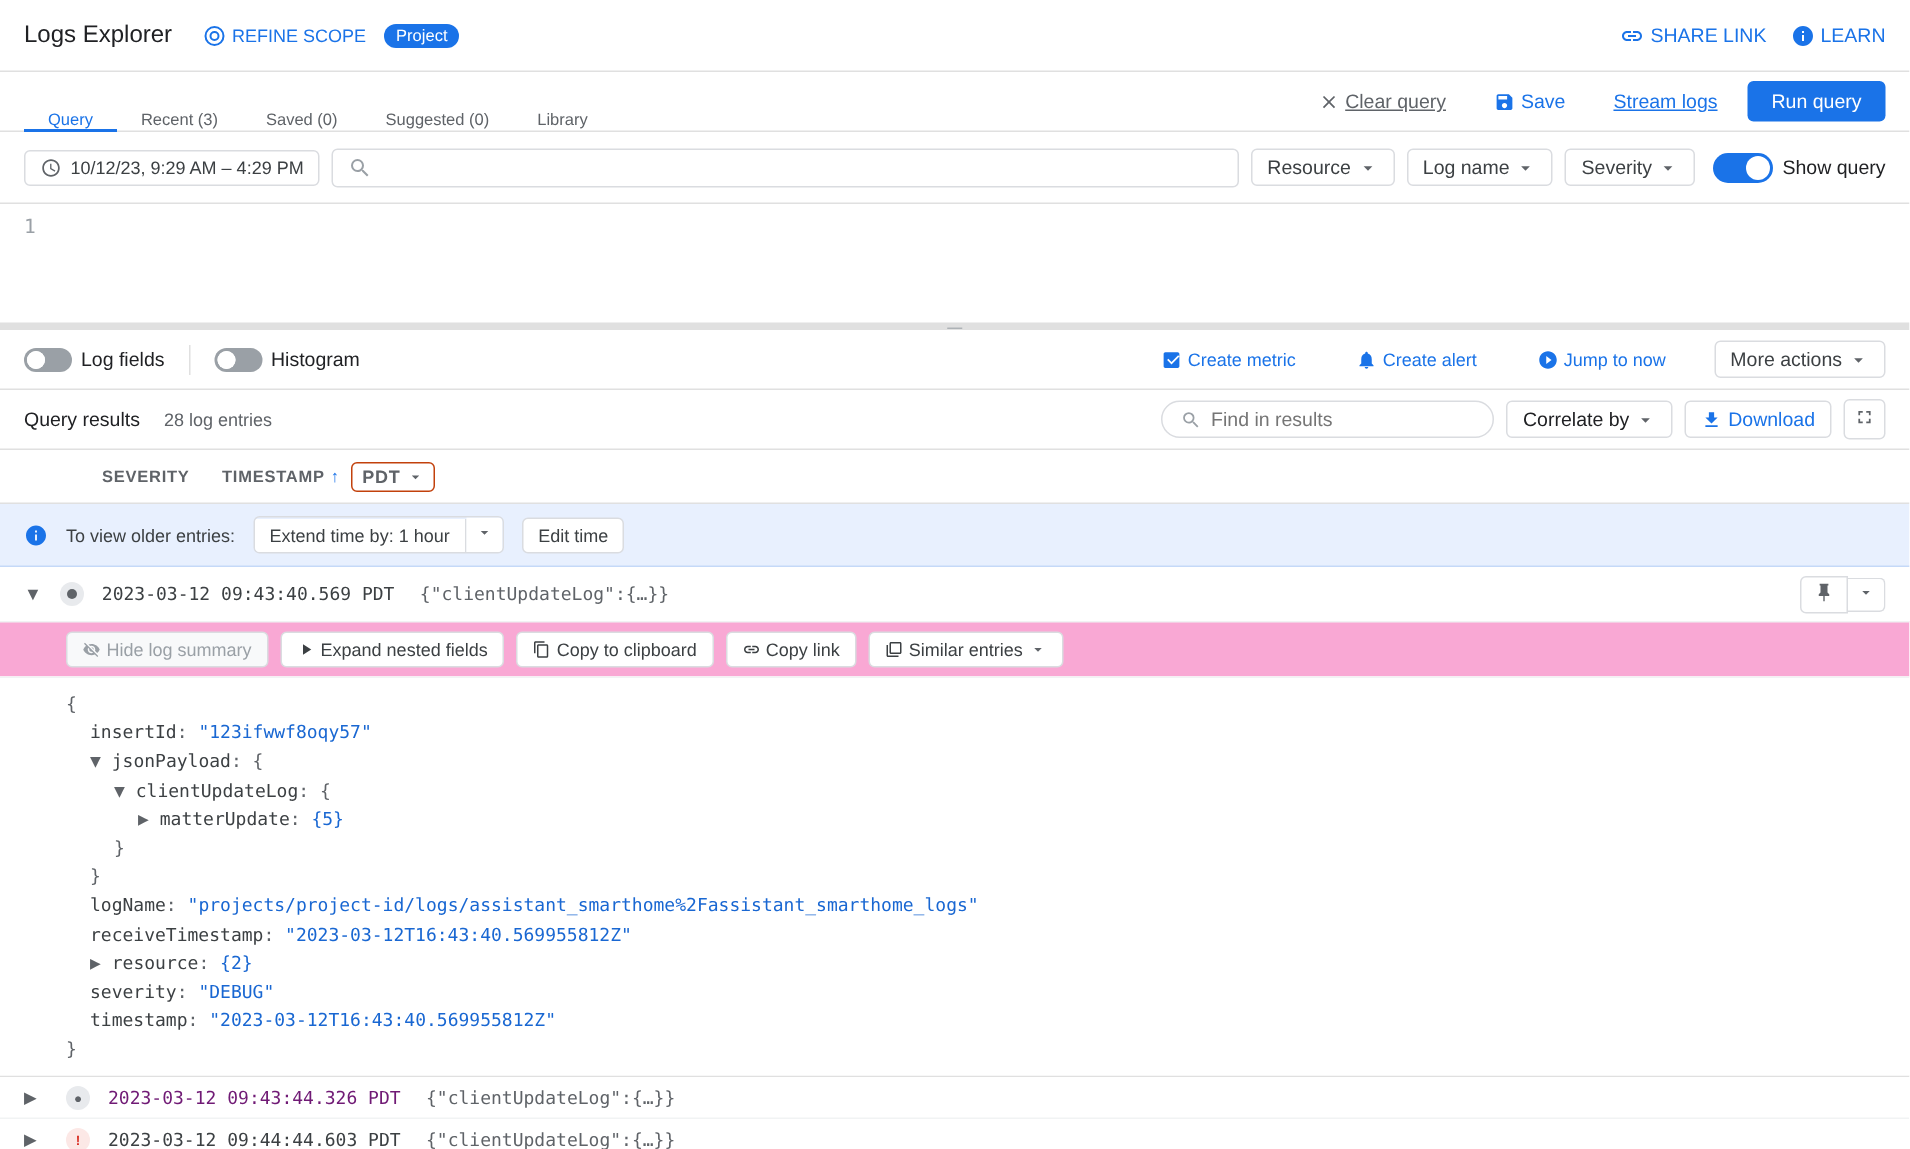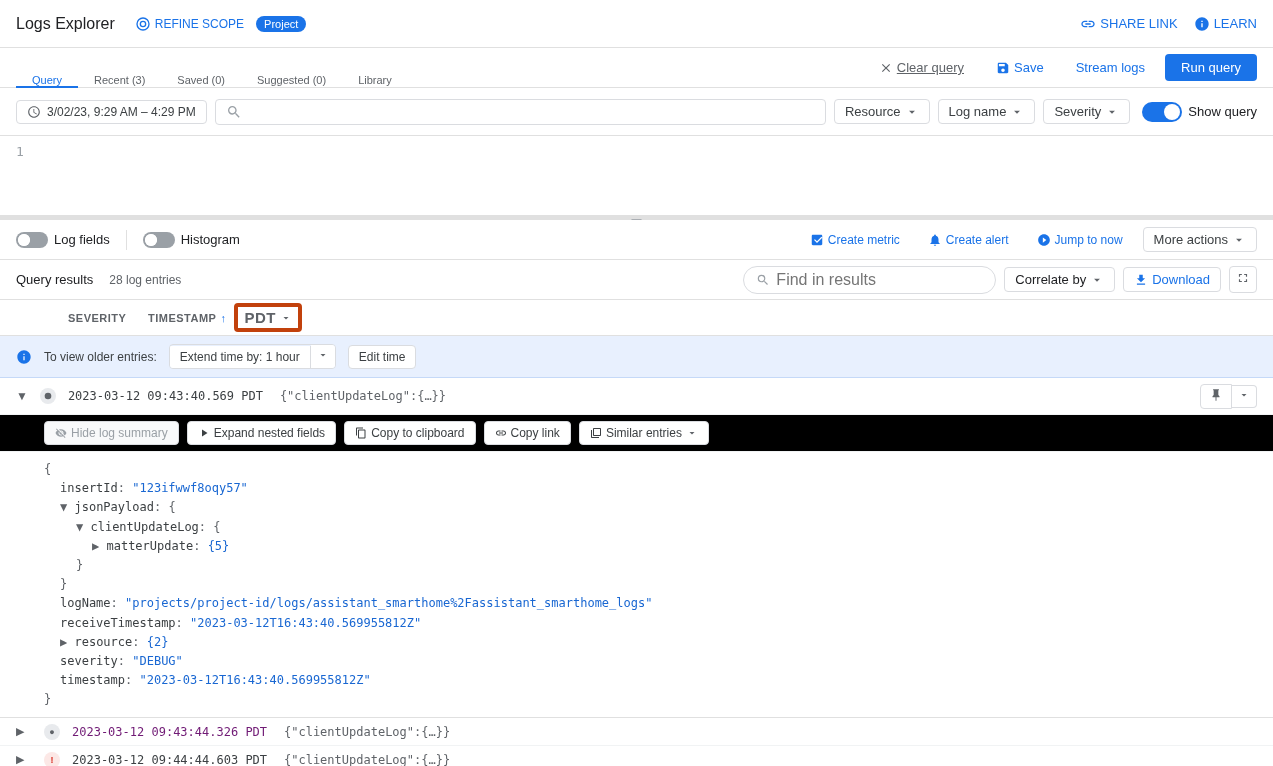--- a/index.html
+++ b/index.html
@@ -24,21 +24,21 @@
     }
     .nav-tab {
       padding: 0 16px; height: 40px; display: flex; align-items: flex-end;
       cursor: pointer; font-size: 11px; color: #5f6368; border-bottom: 2px solid transparent;
       font-weight: 500;
     }
     .nav-tab.active { color: #1a73e8; border-bottom: 2px solid #1a73e8; }
     .nav-actions { margin-left: auto; display: flex; align-items: center; gap: 8px; }
     .btn-clear { display: flex; align-items: center; gap: 4px; color: #5f6368; font-size: 13px; cursor: pointer; padding: 6px 12px; text-decoration: underline; }
     .btn-save { display: flex; align-items: center; gap: 4px; color: #1a73e8; font-size: 13px; cursor: pointer; padding: 6px 12px; }
-    .btn-stream { color: #1a73e8; font-size: 13px; cursor: pointer; padding: 6px 12px; }
+    .btn-stream { color: #1a73e8; font-size: 13px; cursor: pointer; padding: 6px 12px; text-decoration: underline; }
     .btn-run { background: #1a73e8; color: #fff; font-size: 13px; padding: 6px 16px; border-radius: 4px; cursor: pointer; font-weight: 500; border: none; }
 
     
     .search-bar {
       display: flex; align-items: center; padding: 8px 16px; gap: 8px;
       border-bottom: 1px solid #e0e0e0; height: 48px;
     }
     .date-range {
       display: flex; align-items: center; gap: 6px; border: 1px solid #dadce0;
       border-radius: 4px; padding: 4px 10px; cursor: pointer; font-size: 12px; color: #3c4043; white-space: nowrap;
@@ -67,46 +67,46 @@
 
     
     .controls-bar {
       display: flex; align-items: center; padding: 0 16px; height: 40px;
       border-bottom: 1px solid #e0e0e0; gap: 16px;
     }
     .toggle-label { display: flex; align-items: center; gap: 6px; cursor: pointer; }
     .toggle-sm { width: 32px; height: 16px; background: #9aa0a6; border-radius: 8px; position: relative; }
     .toggle-sm.off::after { content: ''; width: 12px; height: 12px; background: #fff; border-radius: 50%; position: absolute; left: 2px; top: 2px; }
     .divider-v { width: 1px; height: 20px; background: #e0e0e0; }
-    .controls-right { margin-left: auto; display: flex; align-items: center; gap: 12px; }
+    .controls-right { margin-left: auto; display: flex; align-items: center; gap: 24px; }
     .btn-action { display: flex; align-items: center; gap: 4px; color: #1a73e8; font-size: 12px; cursor: pointer; padding: 4px 8px; }
     .btn-more { display: flex; align-items: center; gap: 4px; border: 1px solid #dadce0; border-radius: 4px; padding: 4px 10px; font-size: 13px; cursor: pointer; color: #3c4043; }
 
     
     .results-bar {
       display: flex; align-items: center; padding: 0 16px; height: 40px;
       border-bottom: 1px solid #e0e0e0; gap: 16px;
     }
     .results-title { font-weight: 500; font-size: 13px; }
     .results-count { color: #5f6368; font-size: 12px; }
     .results-right { margin-left: auto; display: flex; align-items: center; gap: 8px; }
     .search-results-input { display: flex; align-items: center; gap: 6px; border: 1px solid #dadce0; border-radius: 20px; padding: 4px 12px; min-width: 200px; }
-    .search-results-input input { border: none; outline: none; font-size: 16px; background: transparent; }
+    .search-results-input input { border: none; outline: none; font-size: 13px; background: transparent; }
     .correlate-btn { display: flex; align-items: center; gap: 4px; border: 1px solid #dadce0; border-radius: 4px; padding: 4px 10px; font-size: 13px; cursor: pointer; }
     .download-btn { display: flex; align-items: center; gap: 4px; border: 1px solid #dadce0; border-radius: 4px; padding: 4px 10px; font-size: 13px; cursor: pointer; color: #1a73e8; }
     .expand-btn { border: 1px solid #dadce0; border-radius: 4px; padding: 4px 6px; cursor: pointer; }
 
     
     .table-header {
       display: flex; align-items: center; padding: 0 16px; height: 36px;
       border-bottom: 1px solid #e0e0e0; background: #fff; gap: 0;
     }
     .th-severity { width: 80px; font-size: 11px; font-weight: 600; color: #5f6368; text-transform: uppercase; letter-spacing: 0.5px; }
     .th-timestamp { flex: 0 0 220px; font-size: 11px; font-weight: 600; color: #5f6368; text-transform: uppercase; letter-spacing: 0.5px; display: flex; align-items: center; gap: 4px; }
-    .th-pdt { display: flex; align-items: center; gap: 4px; border: 4px solid #c2410c; border-radius: 4px; padding: 2px 6px; font-size: 15px; cursor: pointer; margin-left: 4px; text-align: right; }
+    .th-pdt { display: flex; align-items: center; gap: 4px; border: 1px solid #c2410c; border-radius: 4px; padding: 2px 6px; font-size: 12px; cursor: pointer; margin-left: 4px; text-align: right; }
     .th-summary { flex: 1; font-size: 11px; font-weight: 600; color: #5f6368; text-transform: uppercase; letter-spacing: 0.5px; display: flex; align-items: center; gap: 8px; }
     .edit-btn { display: flex; align-items: center; gap: 4px; color: #1a73e8; font-size: 11px; cursor: pointer; }
 
     
     .extend-banner {
       display: flex; align-items: center; padding: 8px 16px; gap: 12px;
       background: #e8f0fe; border-bottom: 1px solid #c5d9f8;
     }
     .banner-text { font-size: 12px; color: #3c4043; }
     .extend-btn { display: flex; align-items: center; gap: 0; border: 1px solid #dadce0; border-radius: 4px; overflow: hidden; cursor: pointer; }
@@ -132,21 +132,21 @@
     .pin-btn { border: 1px solid #dadce0; border-radius: 4px 0 0 4px; padding: 3px 8px; cursor: pointer; background: #fff; }
     .pin-dropdown { border: 1px solid #dadce0; border-left: none; border-radius: 0 4px 4px 0; padding: 3px 6px; cursor: pointer; background: #fff; }
 
     
     .log-content {
       padding: 8px 16px 8px 44px; font-family: monospace; font-size: 12px;
       line-height: 1.6; background: #fff; border-top: 1px solid #f1f3f4;
     }
     .log-actions-bar {
       display: flex; align-items: center; padding: 6px 16px 6px 44px; gap: 8px;
-      border-top: 1px solid #f1f3f4; background: #000000;
+      border-top: 1px solid #f1f3f4; background: #f9a8d4;
     }
     .log-action-btn {
       display: flex; align-items: center; gap: 4px; padding: 4px 10px;
       border: 1px solid #dadce0; border-radius: 4px; font-size: 12px; cursor: pointer;
       color: #3c4043; background: #fff;
     }
     .log-action-btn.disabled { color: #9aa0a6; background: #f8f9fa; }
 
     .key { color: #3c4043; }
     .val-string { color: #1967d2; }
@@ -228,21 +228,21 @@
       <span>Run query</span>
     </button>
   </div>
 </div>
 
 <div class="search-bar">
   <div class="date-range">
     <svg width="14" height="14" viewBox="0 0 24 24" fill="#5f6368">
         <path d="M11.99 2C6.47 2 2 6.48 2 12s4.47 10 9.99 10C17.52 22 22 17.52 22 12S17.52 2 11.99 2zM12 20c-4.42 0-8-3.58-8-8s3.58-8 8-8 8 3.58 8 8-3.58 8-8 8zm.5-13H11v6l5.25 3.15.75-1.23-4.5-2.67V7z"></path>
       </svg>
-    <span>3/02/23, 9:29 AM – 4:29 PM</span>
+    <span>10/12/23, 9:29 AM – 4:29 PM</span>
   </div>
   <div class="search-field">
     <svg width="16" height="16" viewBox="0 0 24 24" fill="#9aa0a6">
         <path d="M15.5 14h-.79l-.28-.27A6.471 6.471 0 0 0 16 9.5 6.5 6.5 0 1 0 9.5 16c1.61 0 3.09-.59 4.23-1.57l.27.28v.79l5 4.99L20.49 19l-4.99-5zm-6 0C7.01 14 5 11.99 5 9.5S7.01 5 9.5 5 14 7.01 14 9.5 11.99 14 9.5 14z"></path>
       </svg>
   </div>
   <div class="filter-btn">
     <span>Resource</span>
     <svg width="14" height="14" viewBox="0 0 24 24" fill="#5f6368">
         <path d="M7 10l5 5 5-5z"></path>

